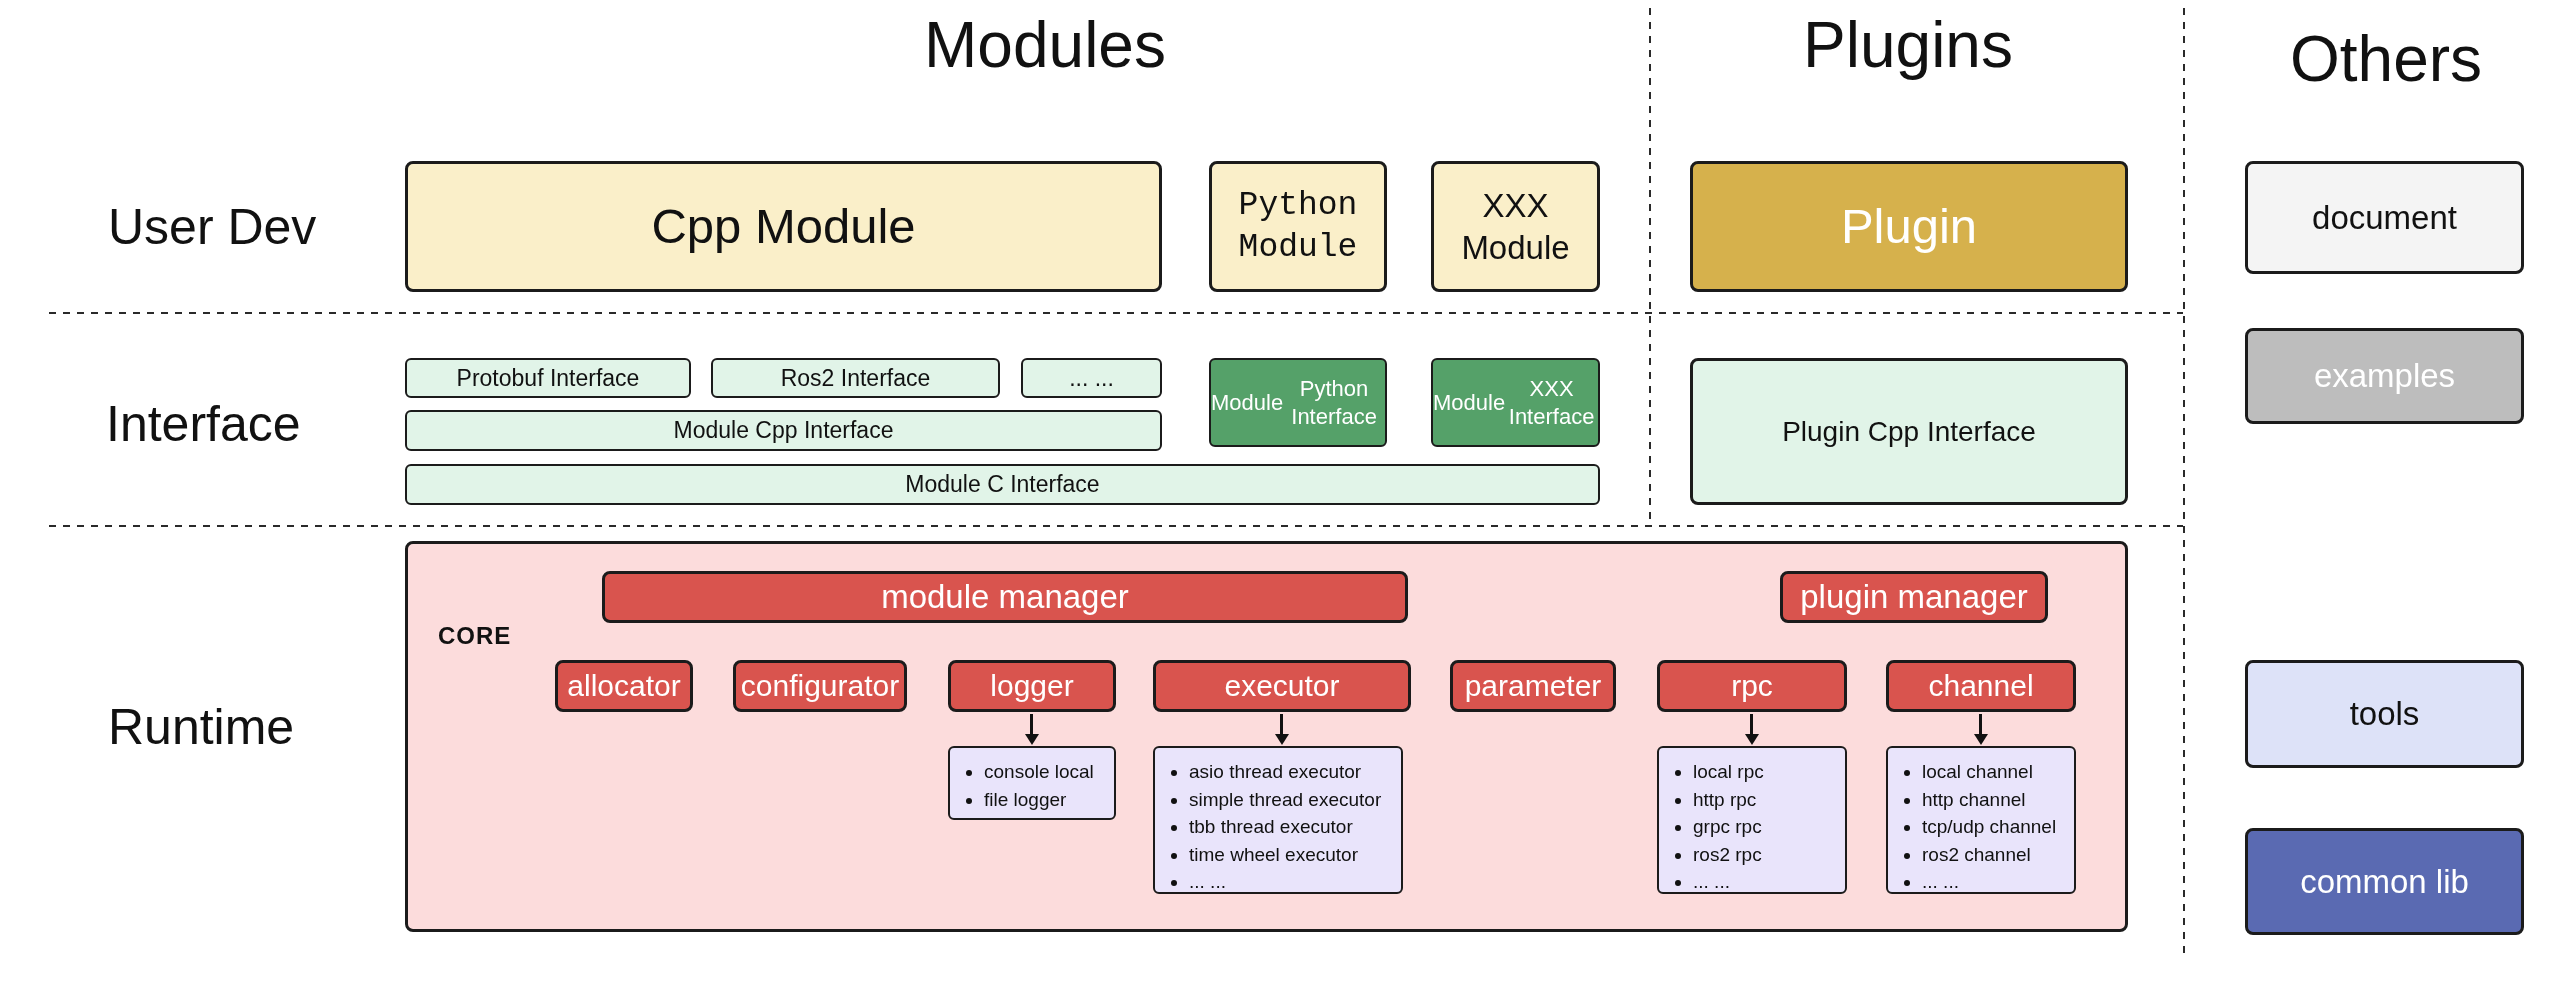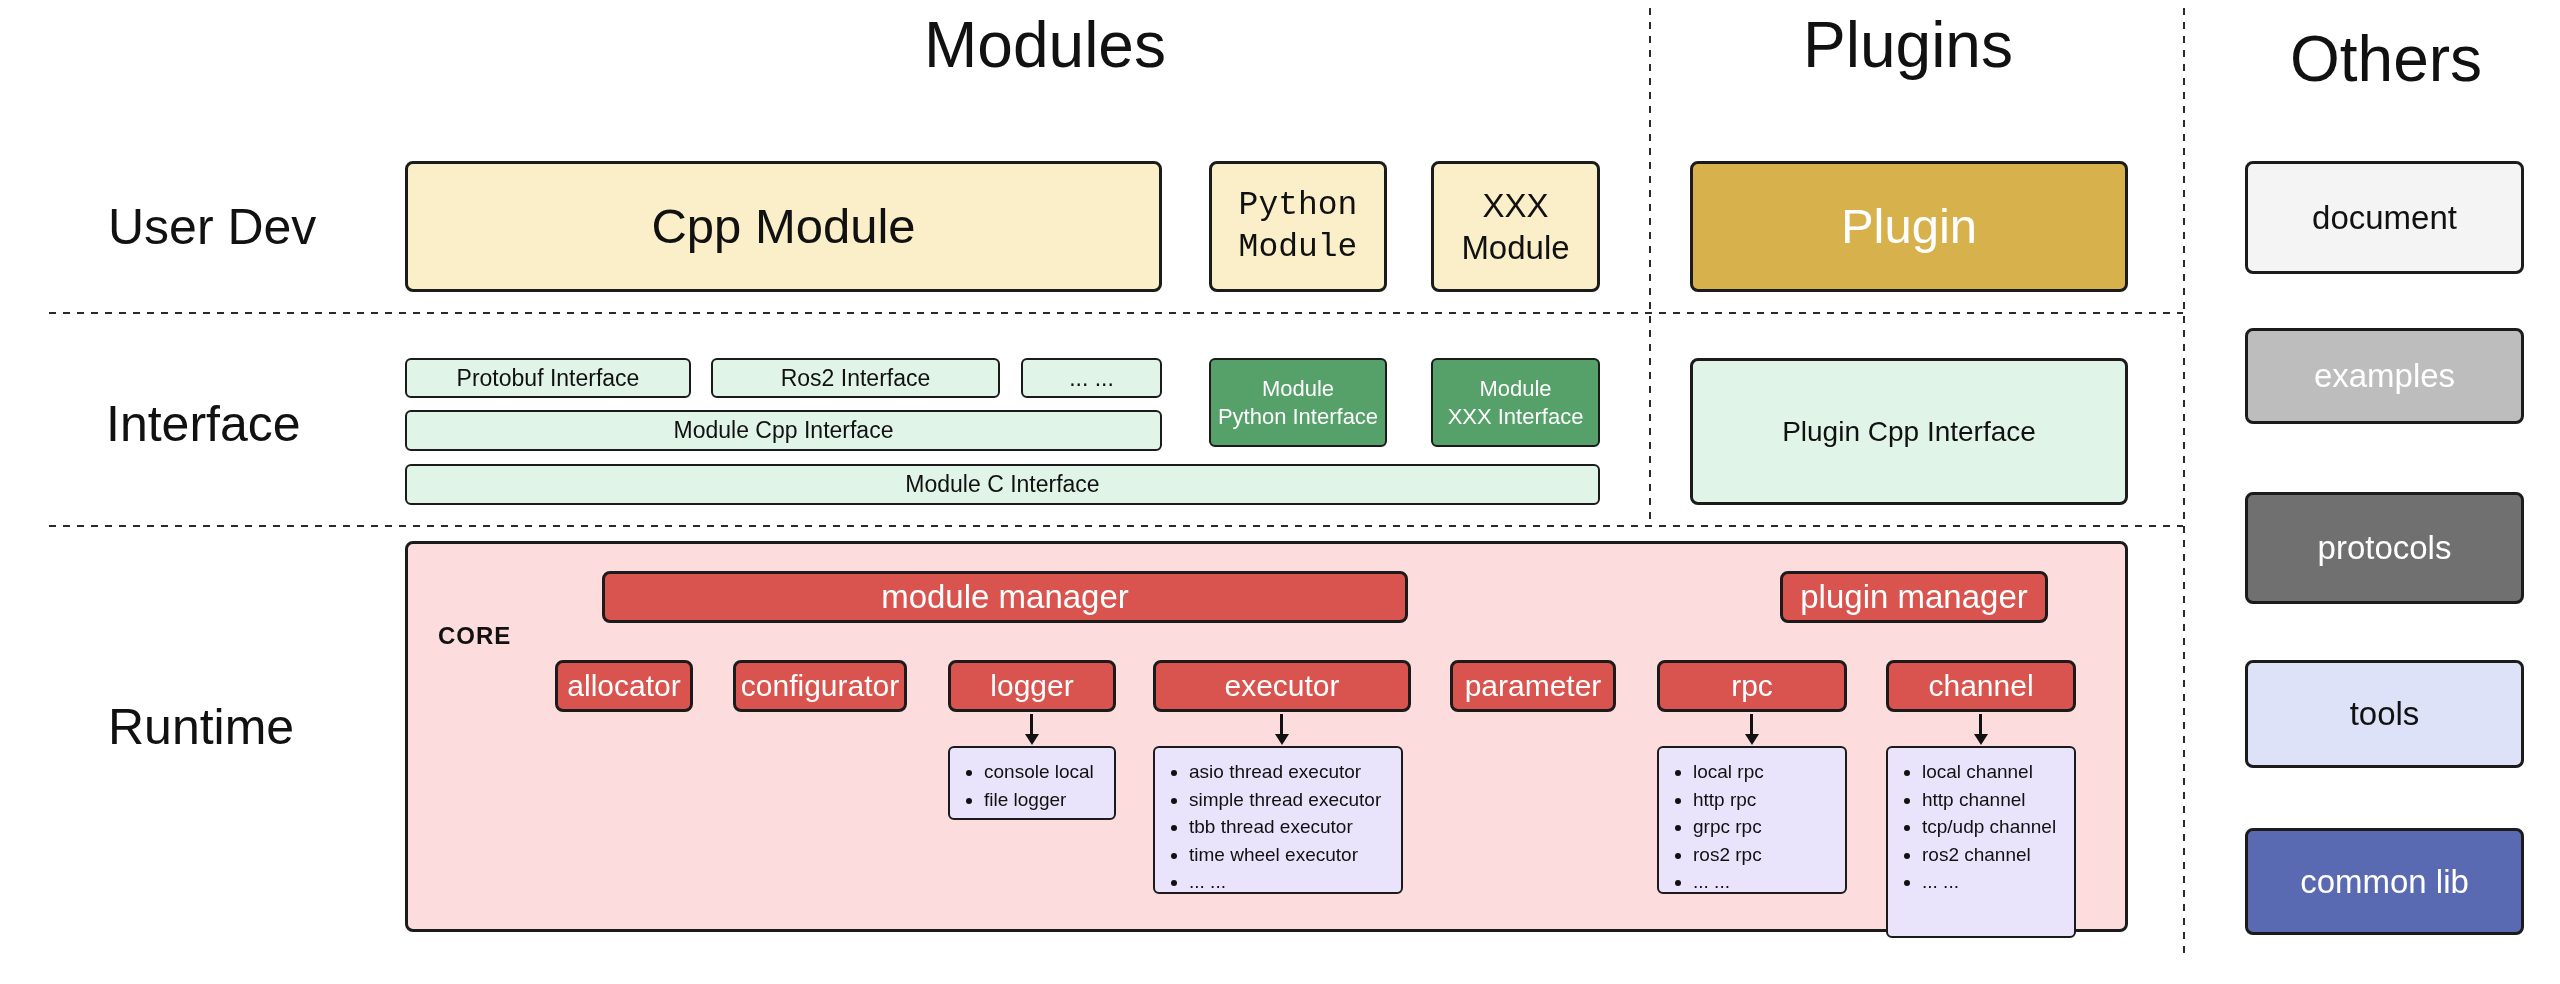--- a/index.html
+++ b/index.html
@@ -33,21 +33,21 @@
     box-sizing: border-box;
     border: 3px solid #1b1b1b;
     border-radius: 8px;
     display: flex;
     align-items: center;
     justify-content: center;
     text-align: center;
     line-height: 1.25;
   }
   .thin { border-width: 2px; border-radius: 6px; }
-  .col { flex-direction: column; }
+  .col { flex-direction: row; }
   .cream { background: #faefc9; }
   .gold { background: #d6b14c; color: #ffffff; }
   .lgreen { background: #e1f4e8; }
   .dgreen { background: #55a169; color: #ffffff; }
   .pink { background: #fcdcdc; }
   .red { background: #d9544e; color: #ffffff; }
   .lgray { background: #f4f4f4; }
   .mgray { background: #bdbdbd; color: #ffffff; }
   .dgray { background: #707070; color: #ffffff; }
   .peri { background: #dde2f8; }
@@ -193,29 +193,28 @@
   <div class="list-box" style="left:1657px; top:746px; width:190px; height:148px;">
     <ul class="mini-list">
       <li>local rpc</li>
       <li>http rpc</li>
       <li>grpc rpc</li>
       <li>ros2 rpc</li>
       <li>... ...</li>
     </ul>
   </div>
 
-  <div class="list-box" style="left:1886px; top:746px; width:190px; height:192px;">
+  <div class="list-box" style="left:1886px; top:746px; width:190px; height:148px;">
     <ul class="mini-list">
       <li>local channel</li>
       <li>http channel</li>
       <li>tcp/udp channel</li>
       <li>ros2 channel</li>
       <li>... ...</li>
     </ul>
   </div>
 
   <div class="box lgray fs-med" style="left:2245px; top:161px; width:279px; height:113px;">document</div>
   <div class="box mgray fs-med" style="left:2245px; top:328px; width:279px; height:96px;">examples</div>
-  <div class="box dgray fs-med" style="left:2245px; top:492px; width:279px; height:112px;">protocols</div>
   <div class="box peri fs-med" style="left:2245px; top:660px; width:279px; height:108px;">tools</div>
   <div class="box indigo fs-med" style="left:2245px; top:828px; width:279px; height:107px;">common lib</div>
 
 </div>
 
 </body></html>

